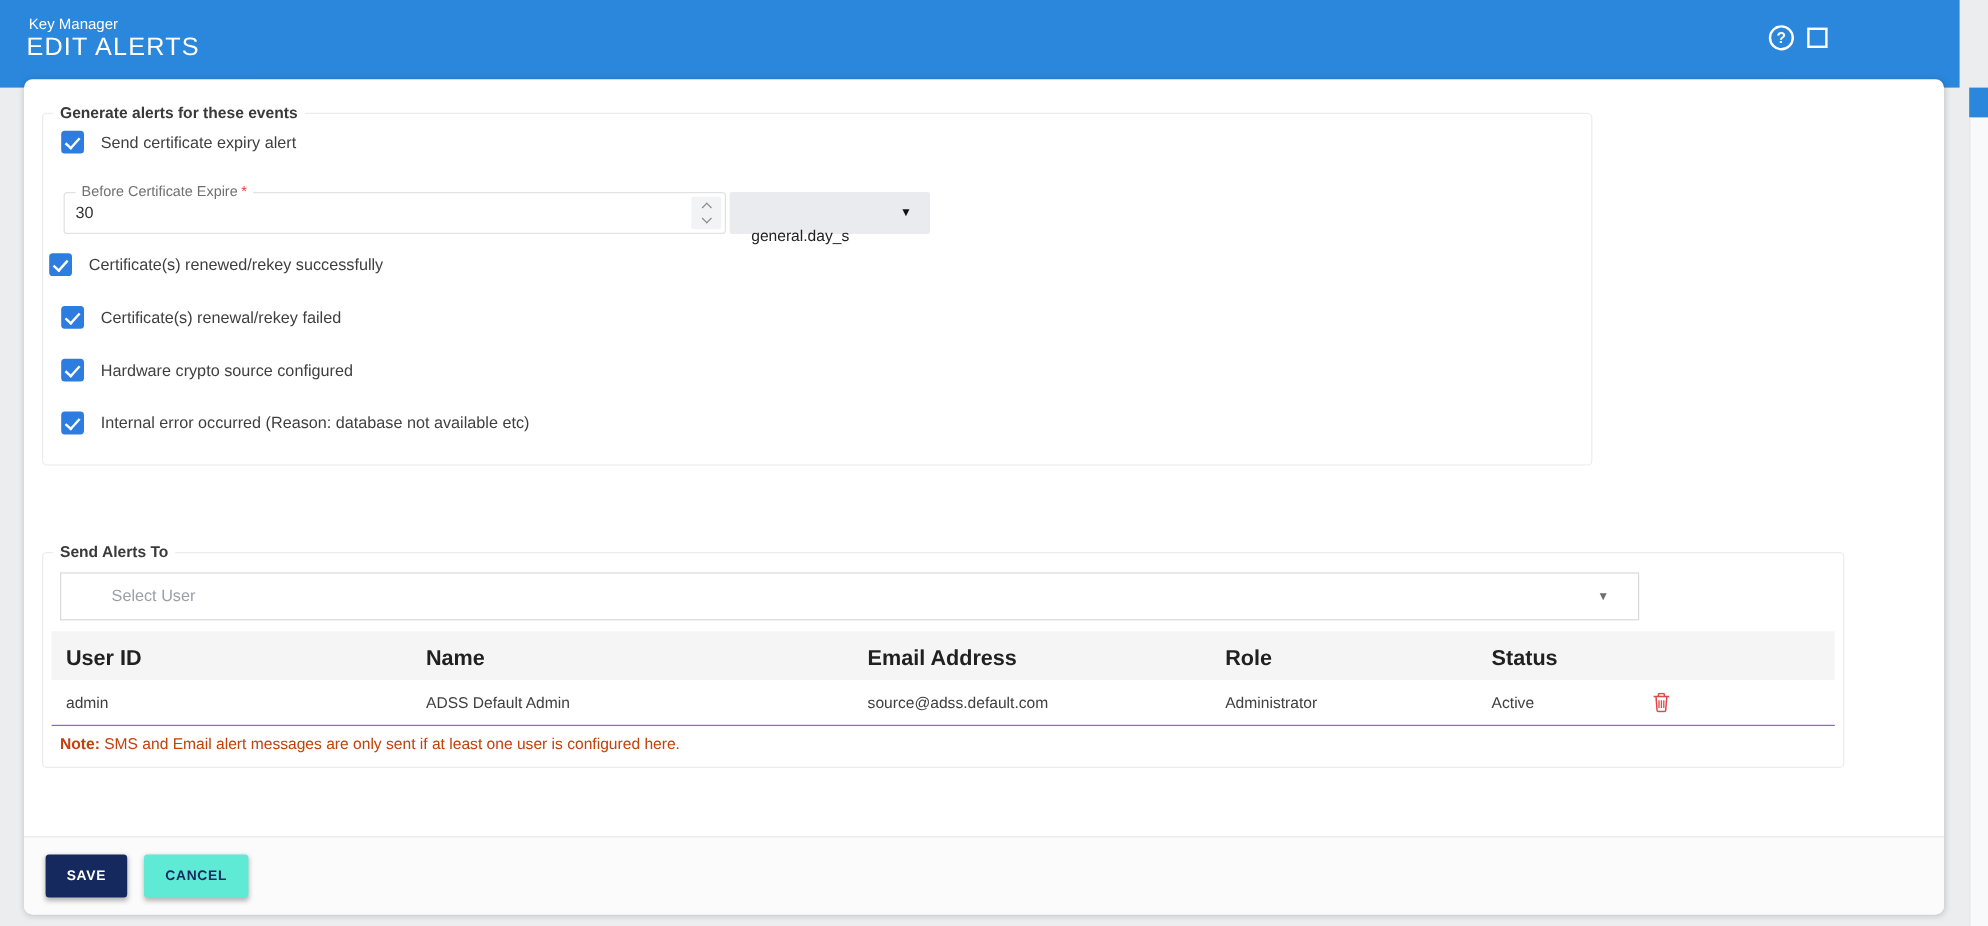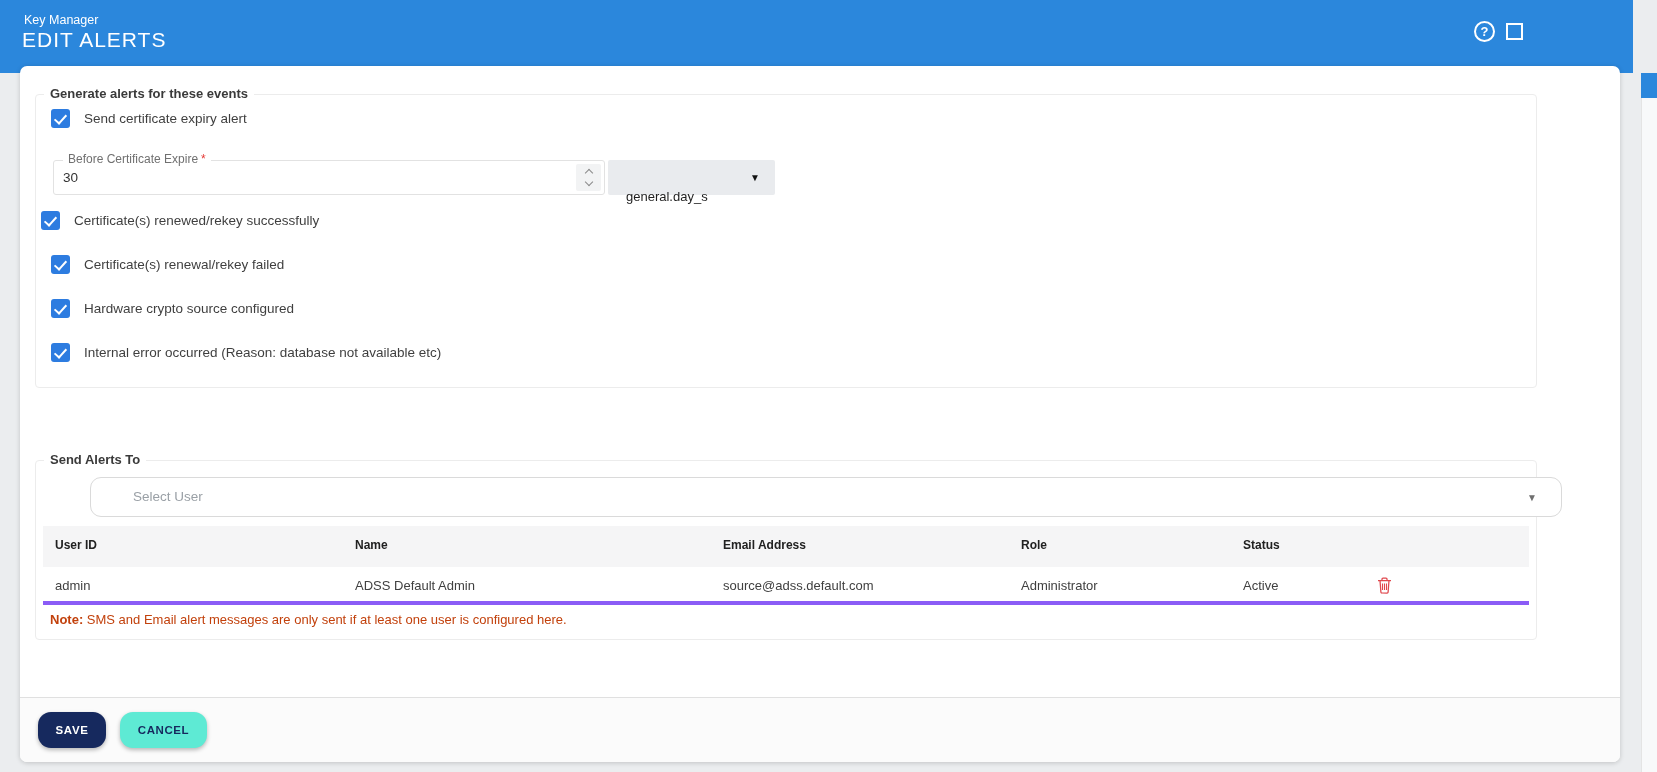--- a/index.html
+++ b/index.html
@@ -20,21 +20,21 @@
   .scroll-strip { position:absolute; right:0; top:98px; width:16px; height:674px; background:#f8f9fa; border-left:1px solid #e4e4e4; }
   .scroll-stub { position:absolute; right:0; top:73px; width:16px; height:25px; background:#2b87dc; }
 
   
   .card { position:absolute; left:20px; top:66px; width:1600px; height:696px; background:#fff;
           border-radius:7px; box-shadow:0 1px 5px rgba(0,0,0,.18); }
 
   .fieldset { position:absolute; border:1px solid #ececec; border-radius:4px; }
   .legend { position:absolute; top:-9px; left:8px; background:#fff; padding:0 6px; font-size:13px;
             font-weight:600; color:#3a3a3a; white-space:nowrap; }
-  .fs-events { left:15px; top:28px; width:1502px; height:294px; }
+  .fs-events { left:15px; top:28px; width:1292px; height:294px; }
   .fs-alerts { left:15px; top:394px; width:1502px; height:180px; }
 
   
   .cb-row { position:absolute; display:flex; align-items:center; gap:14px; }
   .cbx { width:19px; height:19px; border-radius:3px; background:#2d7ce0; position:relative; cursor:pointer; flex:0 0 auto; }
   .cbx.on::after { content:""; position:absolute; left:6px; top:2.5px; width:5px; height:10px;
                    border-right:2.2px solid #fff; border-bottom:2.2px solid #fff; transform:rotate(42deg); }
   .cb-label { font-size:13.5px; color:#3f3f3f; }
 
   
@@ -50,41 +50,41 @@
   .chev.up { transform:rotate(-135deg); margin-top:2px; }
   .chev.down { transform:rotate(45deg); margin-bottom:2px; }
 
   
   .unit-dd { position:absolute; left:588px; top:94px; width:167px; height:35px; background:#e9ebee; border-radius:2px;
              display:flex; align-items:center; cursor:pointer; }
   .unit-text { font-size:13px; color:#1f1f1f; margin-left:18px;margin-top:37px; }
   .unit-caret { position:absolute; right:15px; font-size:10px; color:#111; }
 
   
-  .select-user { position:absolute; left:30px; top:411px; width:1472px; height:40px; border:1px solid #dadada;
-                 border-radius:11px; background:#fff; cursor:pointer;margin-left:40px; }
+  .select-user { position:absolute; left:30px; top:411px; width:1316px; height:40px; border:1px solid #dadada;
+                 border-radius:0; background:#fff; cursor:pointer; }
   .select-ph { position:absolute; left:42px; top:11px; font-size:13.5px; color:#9aa0a6; }
   .select-caret { position:absolute; right:24px; top:14px; font-size:10px; color:#6f6f6f; }
 
   
   .table { position:absolute; left:23px; top:460px; width:1486px; }
   .thead { position:relative; height:41px; background:#f5f5f6; }
-  .th { position:absolute; top:12px; font-size:12px; font-weight:700; color:#212121; }
-  .tr { position:relative; height:38px; border-bottom:4px solid #8b5cf6; background:#fff; }
+  .th { position:absolute; top:12px; font-size:18px; font-weight:700; color:#212121; }
+  .tr { position:relative; height:38px; border-bottom:1px solid #8b5cf6; background:#fff; }
   .td { position:absolute; top:11px; font-size:13px; color:#404040; }
   .trash { position:absolute; left:1334px; top:10px; width:16px; height:18px; cursor:pointer; }
 
   .note-line { position:absolute; left:30px; top:546px; font-size:13px; color:#c2410c; }
   .note-line b { font-weight:700; }
 
   
   .footer-div { position:absolute; left:0; top:631px; width:1600px; height:1px; background:#e0e0e0; }
   .footer { position:absolute; left:0; top:632px; width:1600px; height:64px; background:#fbfbfb;
             border-radius:0 0 7px 7px; }
-  .btn { position:absolute; top:14px; height:36px; border:none; border-radius:13px; font-size:11.5px; font-weight:700;
+  .btn { position:absolute; top:14px; height:36px; border:none; border-radius:3px; font-size:11.5px; font-weight:700;
          letter-spacing:.6px; cursor:pointer; font-family:"Liberation Sans",sans-serif;
          box-shadow:0 2px 4px rgba(0,0,0,.28); }
   .btn-save { left:18px; width:68px; background:#16295e; color:#fff; }
   .btn-cancel { left:100px; width:87px; background:#5eead4; color:#16295e; }
 </style>
 </head>
 <body>
 
 <div id="screen">
 

